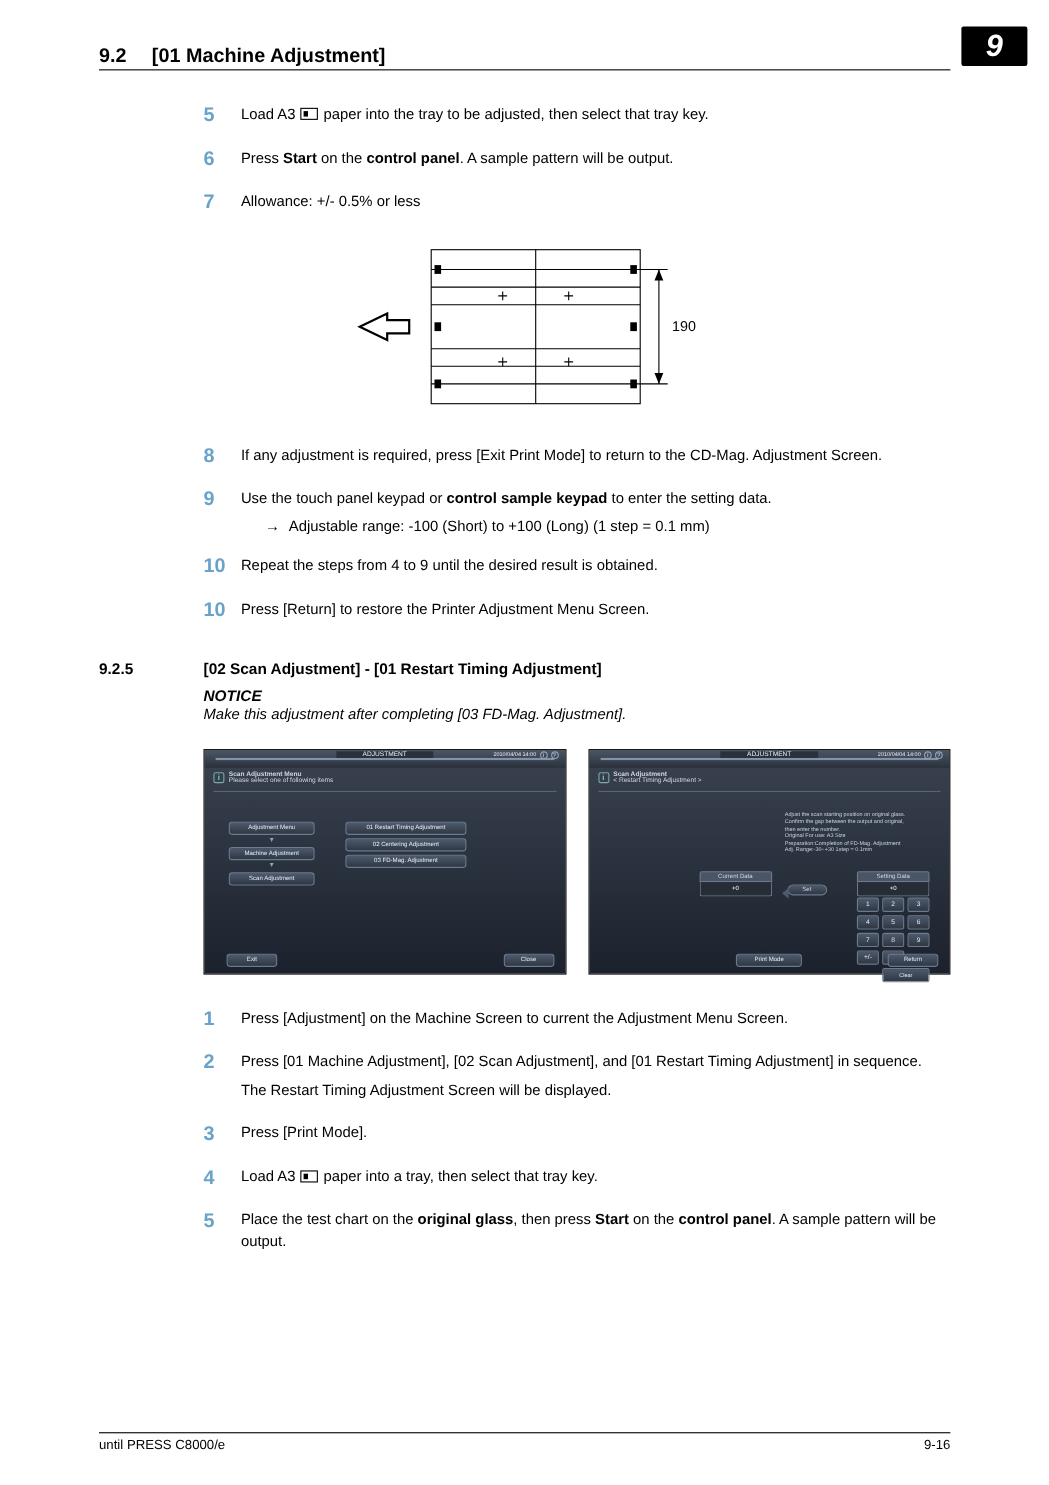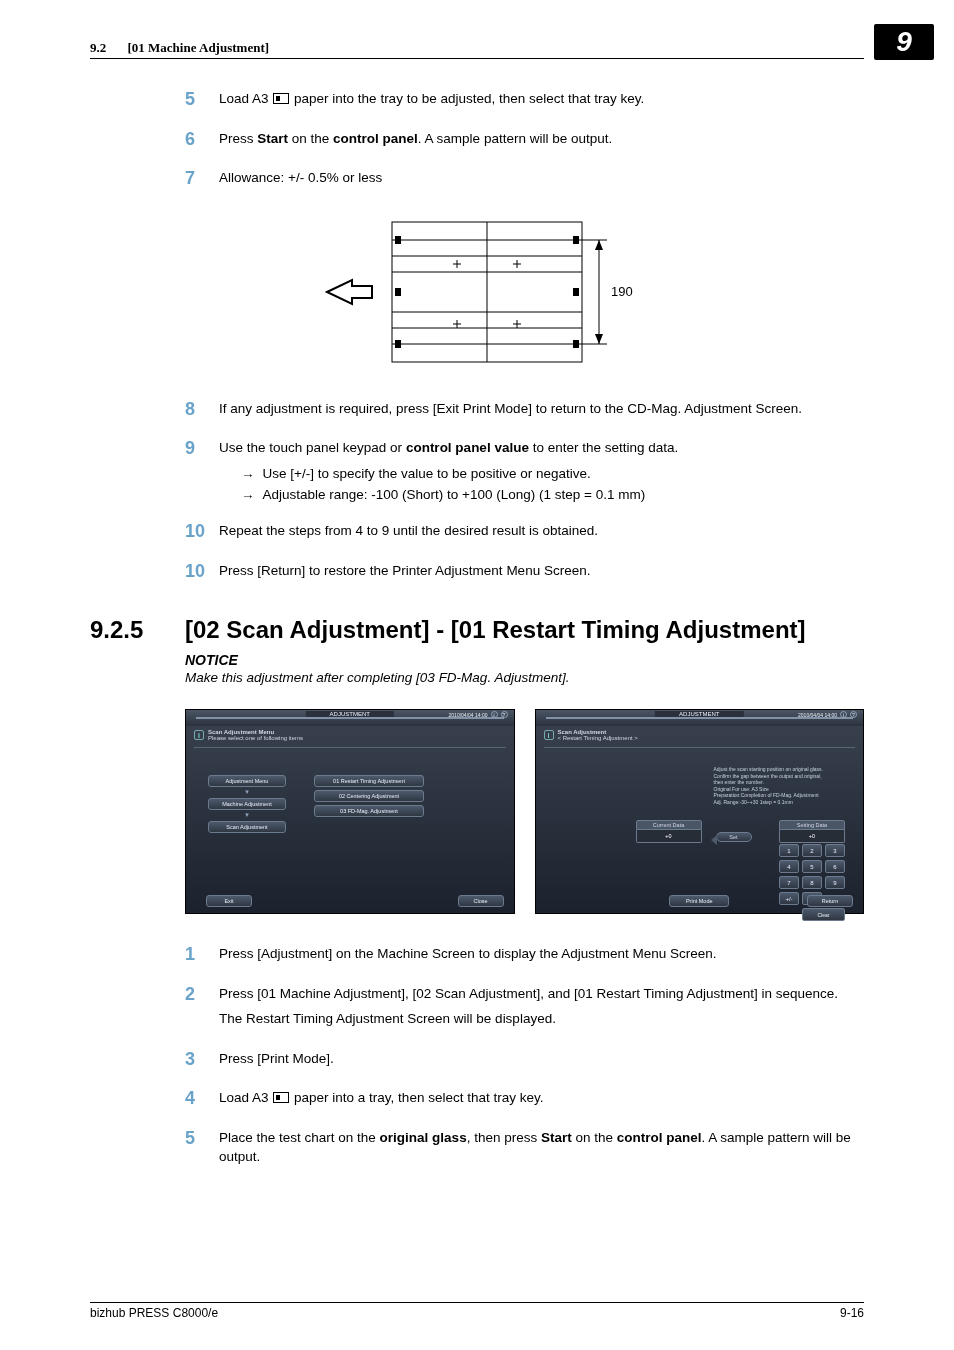--- a/index.html
+++ b/index.html
@@ -17,21 +17,21 @@
   .page { padding: 40px 90px 30px 90px; }
   .header-row {
     display: flex;
     justify-content: space-between;
     align-items: flex-start;
     border-bottom: 1px solid #000;
     padding-bottom: 2px;
     margin-bottom: 30px;
     position: relative;
   }
-  .header-left { font-size: 13px; font-family: Liberation Serif, serif; }
+  .header-left { font-size: 18px; }
   .header-left .sec { font-weight: bold; }
   .header-left .title { font-weight: bold; margin-left: 18px; }
   .chapter-badge {
     position: absolute;
     right: -70px; top: -16px;
     background: #000;
     color: #fff;
     font-weight: bold;
     font-style: italic;
     font-size: 28px;
@@ -76,21 +76,21 @@
   b { font-weight: bold; }
 
   .diagram {
     margin: 18px 0 24px 0;
     text-align: center;
   }
   .diagram svg { display: inline-block; }
 
   .section-heading {
     display: flex;
-    font-size: 24px;
+    font-size: 14px;
     font-weight: bold;
     margin: 30px 0 8px 0;
   }
   .section-heading .hnum { width: 95px; }
   .notice-label { font-weight: bold; font-style: italic; margin: 8px 0 2px 0; font-size: 14px; }
   .notice-text { font-style: italic; font-size: 13.5px; margin-bottom: 24px; }
 
   .screens { display: flex; gap: 20px; justify-content: center; margin-bottom: 30px; }
   .screen {
     width: 330px; height: 205px;
@@ -287,22 +287,21 @@
   <div class="content" id="steps-b">
       <div class="step">
         <div class="step-num">8</div>
         <div class="step-body">
           <p>If any adjustment is required, press [Exit Print Mode] to return to the CD-Mag. Adjustment Screen.</p>
         </div>
       </div>
       <div class="step">
         <div class="step-num">9</div>
         <div class="step-body">
-          <p>Use the touch panel keypad or <b>control panel value</b> to enter the setting data.</p>
-          <div class="sub-line arrow-bullet indent">Use [+/-] to specify the value to be positive or negative.</div>
+          <p>Use the touch panel keypad or <b>control sample keypad</b> to enter the setting data.</p>
           <div class="sub-line arrow-bullet indent">Adjustable range: -100 (Short) to +100 (Long) (1 step = 0.1 mm)</div>
         </div>
       </div>
       <div class="step">
         <div class="step-num">10</div>
         <div class="step-body">
           <p>Repeat the steps from 4 to 9 until the desired result is obtained.</p>
         </div>
       </div>
       <div class="step">
@@ -404,21 +403,21 @@
       </div>
       <div class="small-btn bottom-center">Print Mode</div>
       <div class="small-btn bottom-right">Return</div>
     </div>
   </div>
 
   <div class="content" id="steps-c">
       <div class="step">
         <div class="step-num">1</div>
         <div class="step-body">
-          <p>Press [Adjustment] on the Machine Screen to display the Adjustment Menu Screen.</p>
+          <p>Press [Adjustment] on the Machine Screen to current the Adjustment Menu Screen.</p>
         </div>
       </div>
       <div class="step">
         <div class="step-num">2</div>
         <div class="step-body">
           <p>Press [01 Machine Adjustment], [02 Scan Adjustment], and [01 Restart Timing Adjustment] in sequence.</p>
           <p>The Restart Timing Adjustment Screen will be displayed.</p>
         </div>
       </div>
       <div class="step">
@@ -436,15 +435,15 @@
       <div class="step">
         <div class="step-num">5</div>
         <div class="step-body">
           <p>Place the test chart on the <b>original glass</b>, then press <b>Start</b> on the <b>control panel</b>. A sample pattern will be output.</p>
         </div>
       </div>
     </div>
 </div>
 
 <div class="footer">
-  <span>bizhub PRESS C8000/e</span>
+  <span>until PRESS C8000/e</span>
   <span>9-16</span>
 </div>
 
 </body></html>

